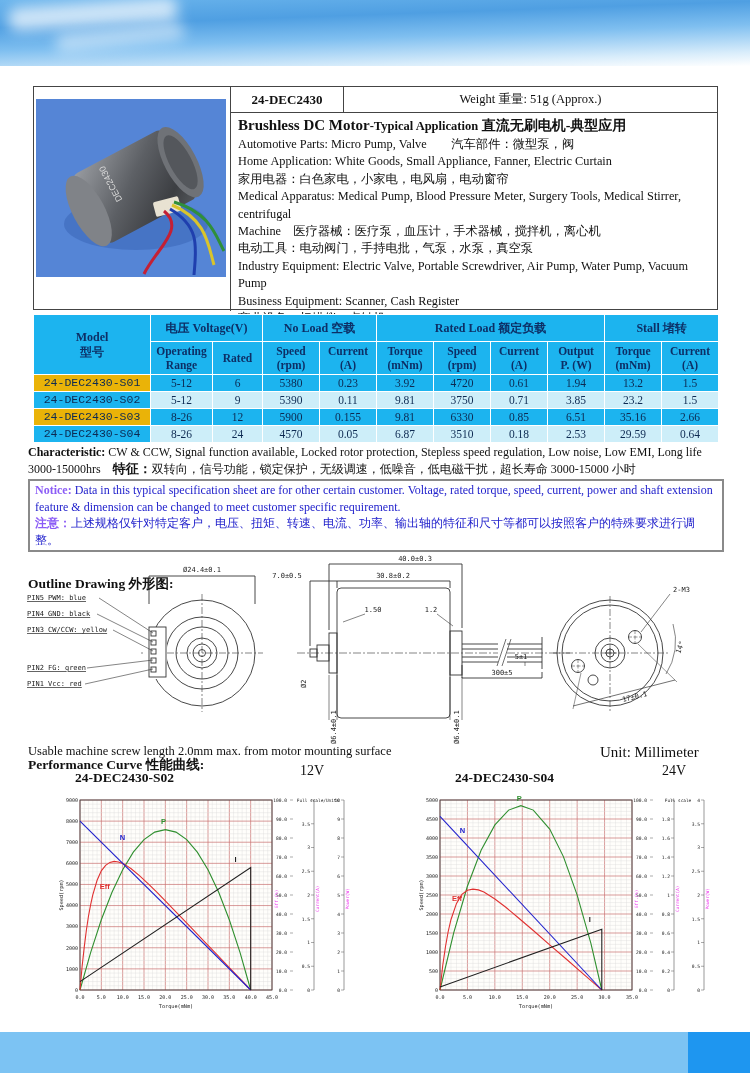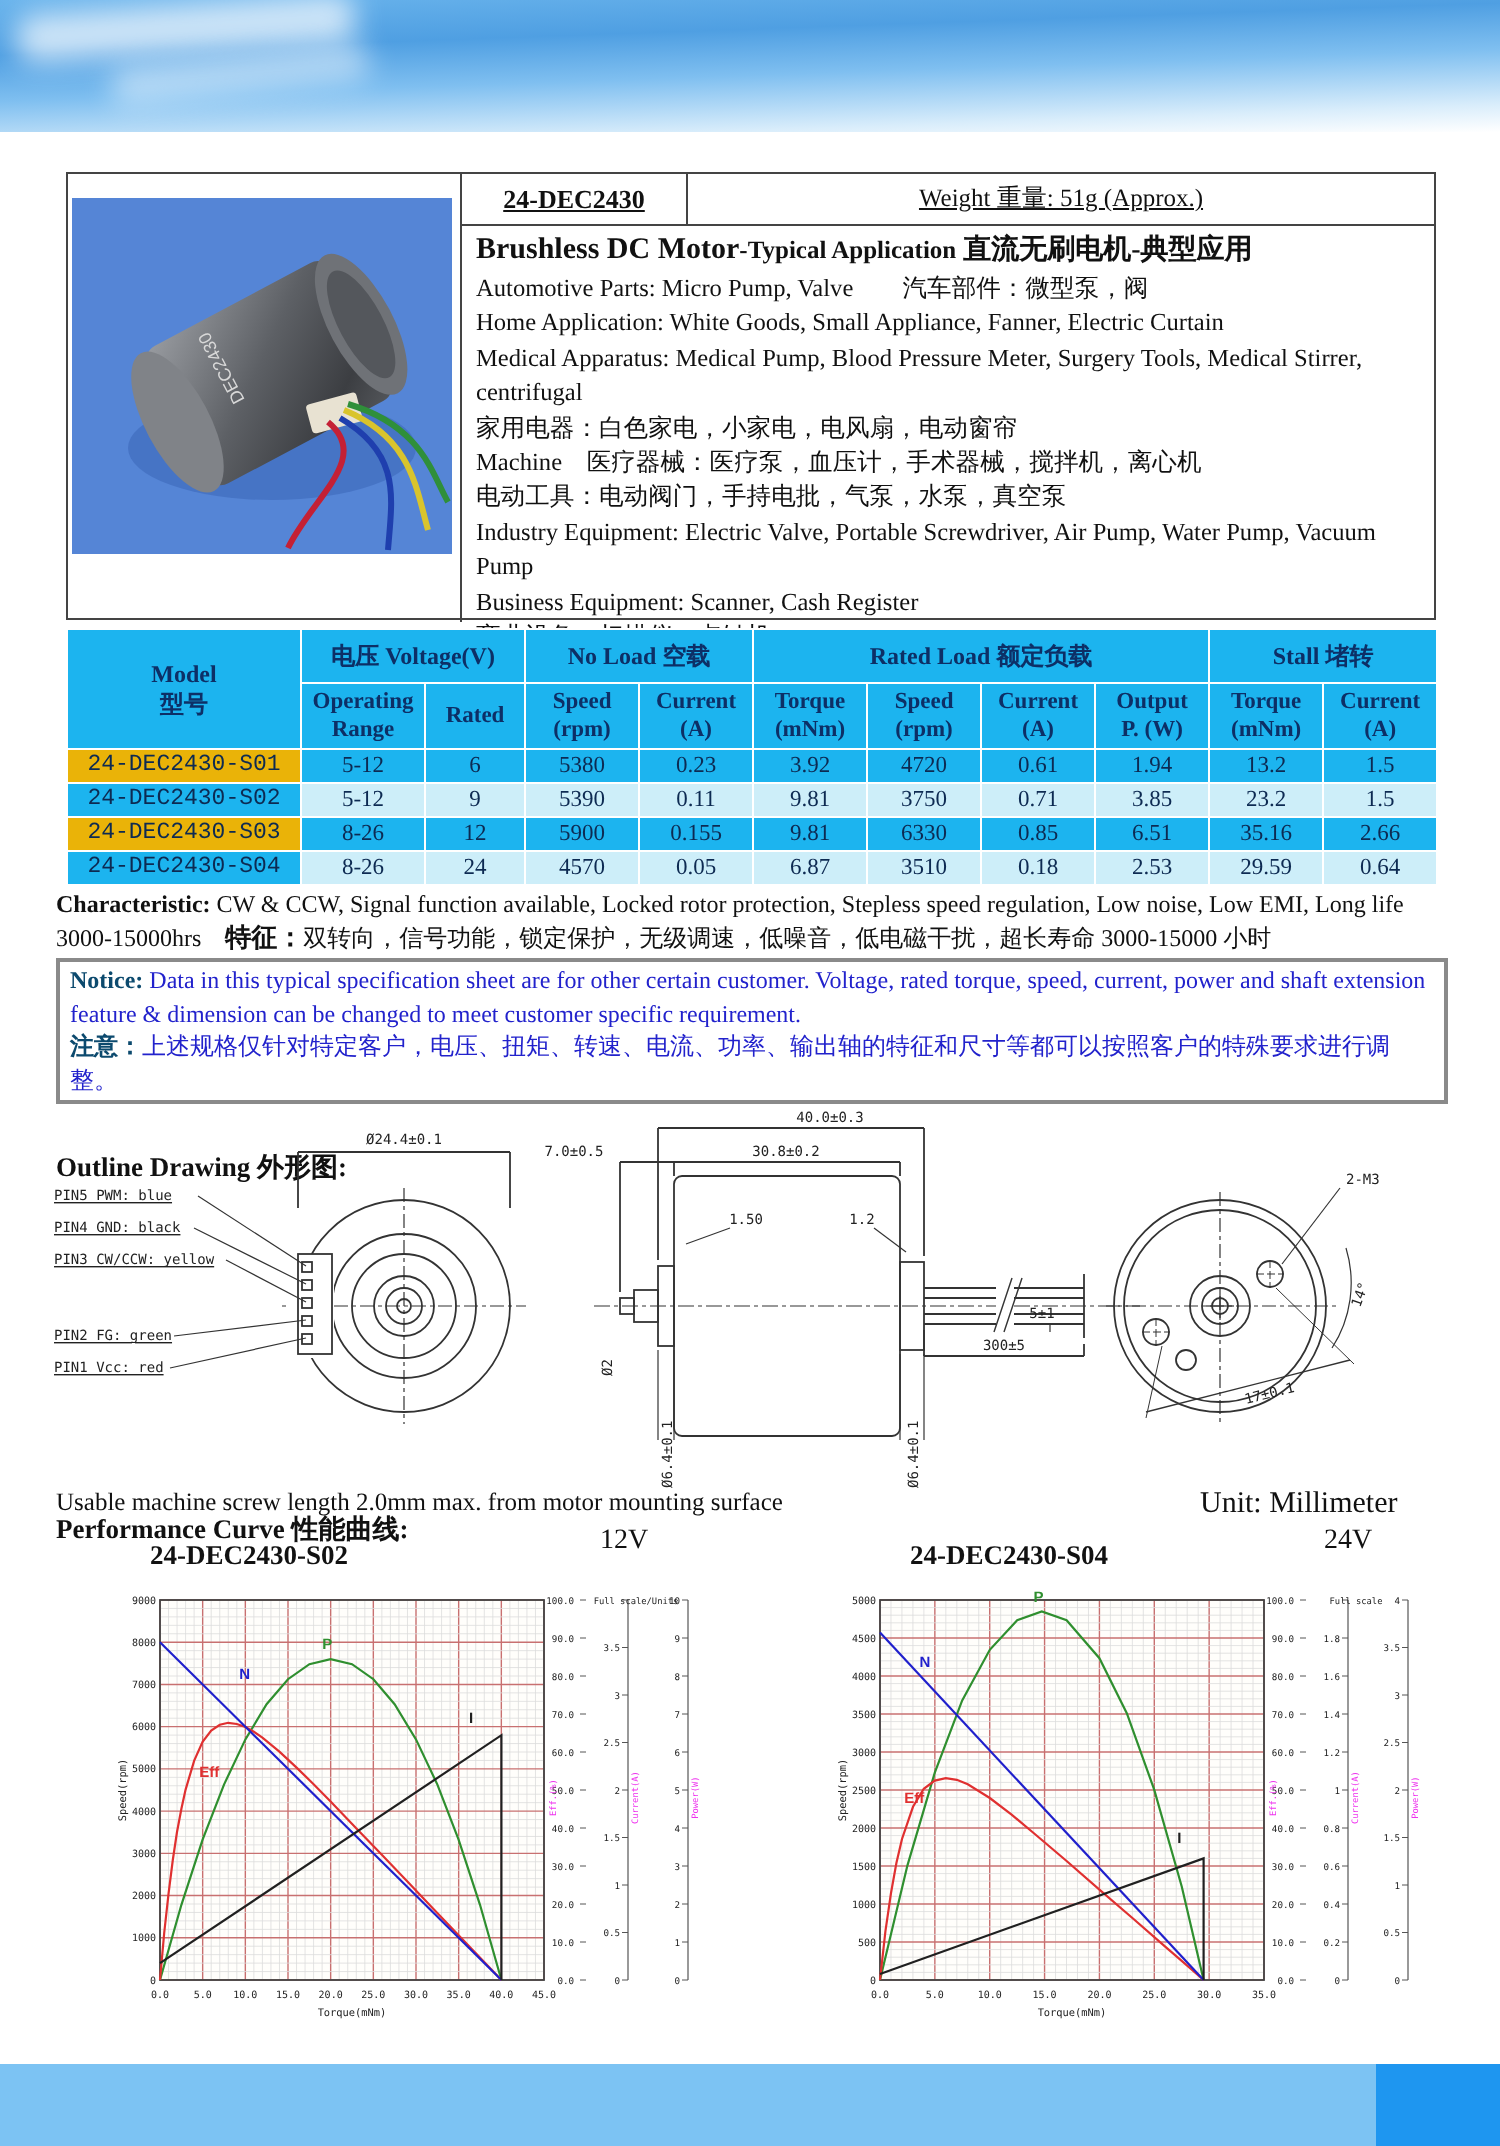--- a/index.html
+++ b/index.html
@@ -11,21 +11,21 @@
   .hdr-blob{position:absolute;background:#fff;opacity:.7;filter:blur(7px);border-radius:10px;}
   .blob1{left:8px;top:2px;width:170px;height:24px;transform:rotate(-4deg);}
   .blob2{left:55px;top:28px;width:130px;height:18px;transform:rotate(-6deg);opacity:.5;}
   .ftr{position:absolute;left:0;top:1032px;width:750px;height:41px;background:#7cc3f3;}
   .ftr-accent{position:absolute;right:0;top:0;width:62px;height:41px;background:#1e96f0;}
   
   .top-block{position:absolute;left:33px;top:86px;width:685px;height:224px;border:1px solid #444;box-sizing:border-box;}
   .photo{position:absolute;left:2px;top:12px;width:190px;height:178px;background:#5585d6;}
   .spec-head{position:absolute;left:196px;top:0;width:487px;height:224px;border-left:1px solid #444;box-sizing:border-box;}
   .row1{display:flex;height:26px;border-bottom:1px solid #444;box-sizing:border-box;font-size:12.5px;}
-  .row1 .c{display:flex;align-items:center;justify-content:center;box-sizing:border-box;height:100%;text-decoration:underline;}
+  .row1 .c{display:flex;align-items:center;justify-content:center;box-sizing:border-box;height:100%;}
   .c-model{width:113px;font-weight:bold;font-size:13px;border-right:1px solid #444;}
   .c-power{width:222px;border-right:1px solid #444;}
   .c-weight{flex:1;}
   .apps{padding:2px 6px 0 7px;font-size:12.3px;line-height:17.4px;}
   .apps .headline{font-size:15px;font-weight:bold;line-height:20px;}
   .headline .small{font-size:12.5px;}
   .headline .cn{font-size:14px;}
   
   table.spec{position:absolute;left:33px;top:314px;width:685px;border-collapse:collapse;table-layout:fixed;
              font-size:12px;text-align:center;color:#0d2a52;border:1px solid #222;}
@@ -37,21 +37,21 @@
   tr.r0 td.model-cell{background:#eab308;}
   tr.r0 td{background:#1cb4ef;}
   tr.alt td.model-cell{background:#1cb4ef;}
   tr.alt td{background:#cdeef9;}
   td.model-cell{font-family:"Liberation Mono",monospace;font-size:10.5px;}
   
   .charact{position:absolute;left:28px;top:444px;width:696px;font-size:12px;line-height:16.5px;}
   .charact b.cn{font-size:13px;}
   .notice{position:absolute;left:28px;top:479px;width:682px;border:2px solid #8a8a8a;padding:1px 5px 2px 5px;
           font-size:12px;line-height:16.5px;color:#2222cc;}
-  .notice .red{color:#0c4a6e;font-weight:bold;}
+  .notice .red{color:#8b5cf6;font-weight:bold;}
   .sec-head{position:absolute;font-weight:bold;font-size:13.5px;}
   
   .drawing{position:absolute;left:25px;top:554px;width:700px;height:192px;}
   .drawing text{font-family:"DejaVu Sans Mono",monospace;font-size:7px;fill:#222;}
   .note-line{position:absolute;left:28px;top:744px;font-size:12.5px;}
   .unit-line{position:absolute;left:600px;top:744px;font-size:15px;}
   
   .chart-title{position:absolute;font-weight:bold;font-size:13.5px;}
   .chart-volt{position:absolute;font-size:14px;}
   .chart-box{position:absolute;width:348px;height:238px;}
@@ -96,22 +96,22 @@
     <div class="spec-head">
       <div class="row1">
         <div class="c c-model">24-DEC2430</div>
         <div class="c c-weight">Weight  重量: 51g (Approx.)</div>
       </div>
       <div class="apps">
         <div class="headline"><span>Brushless DC Motor</span><span class="small">-Typical Application</span><span class="cn"> 直流无刷电机-典型应用</span></div>
         <div id="app-lines">
             <div>Automotive Parts: Micro Pump, Valve　　汽车部件：微型泵，阀</div>
             <div>Home Application: White Goods, Small Appliance, Fanner, Electric Curtain</div>
+            <div>家用电器：白色家电，小家电，电风扇，电动窗帘</div>
             <div>Medical Apparatus: Medical Pump, Blood Pressure Meter, Surgery Tools, Medical Stirrer, centrifugal</div>
-            <div>家用电器：白色家电，小家电，电风扇，电动窗帘</div>
             <div>Machine　医疗器械：医疗泵，血压计，手术器械，搅拌机，离心机</div>
             <div>电动工具：电动阀门，手持电批，气泵，水泵，真空泵</div>
             <div>Industry Equipment: Electric Valve, Portable Screwdriver, Air Pump, Water Pump, Vacuum Pump</div>
             <div>Business Equipment: Scanner, Cash Register</div>
             <div>商业设备：扫描仪，点钞机</div>
             <div>Personal Care: Hair Dryer, Electric Shaver, Massager　　个人护理：风筒，电动须刨，按摩器</div>
           </div>
       </div>
     </div>
   </div>

